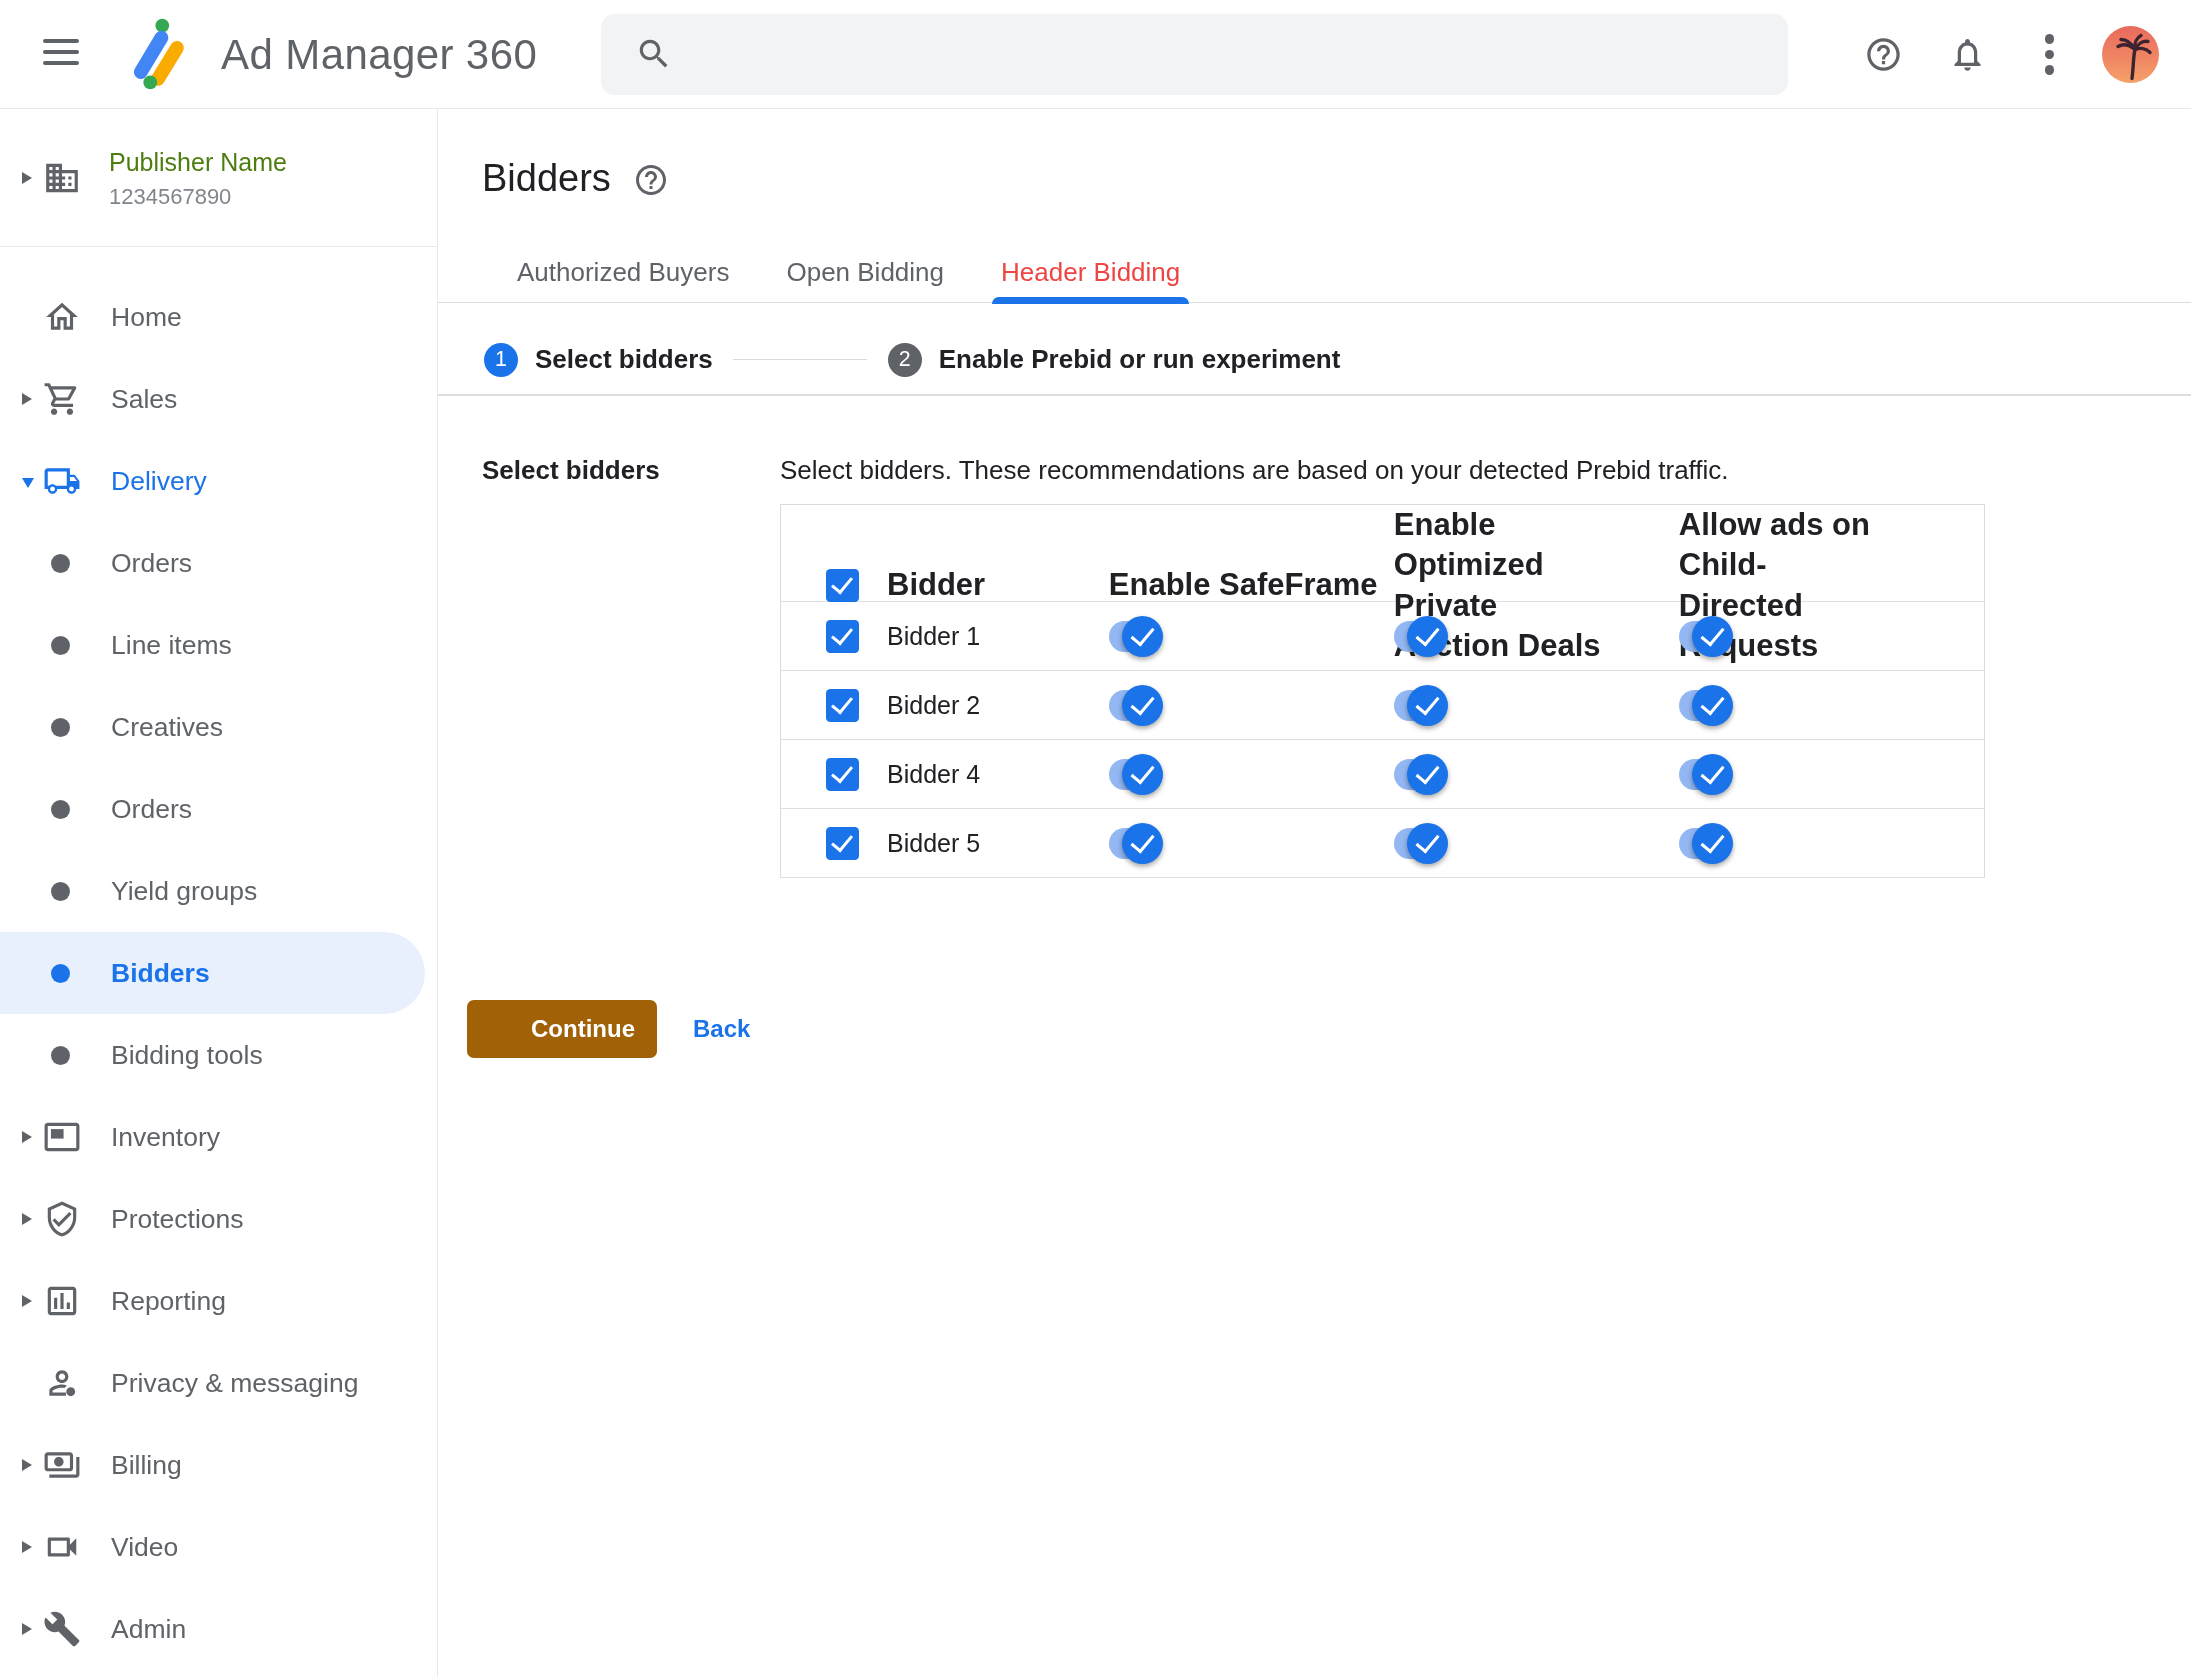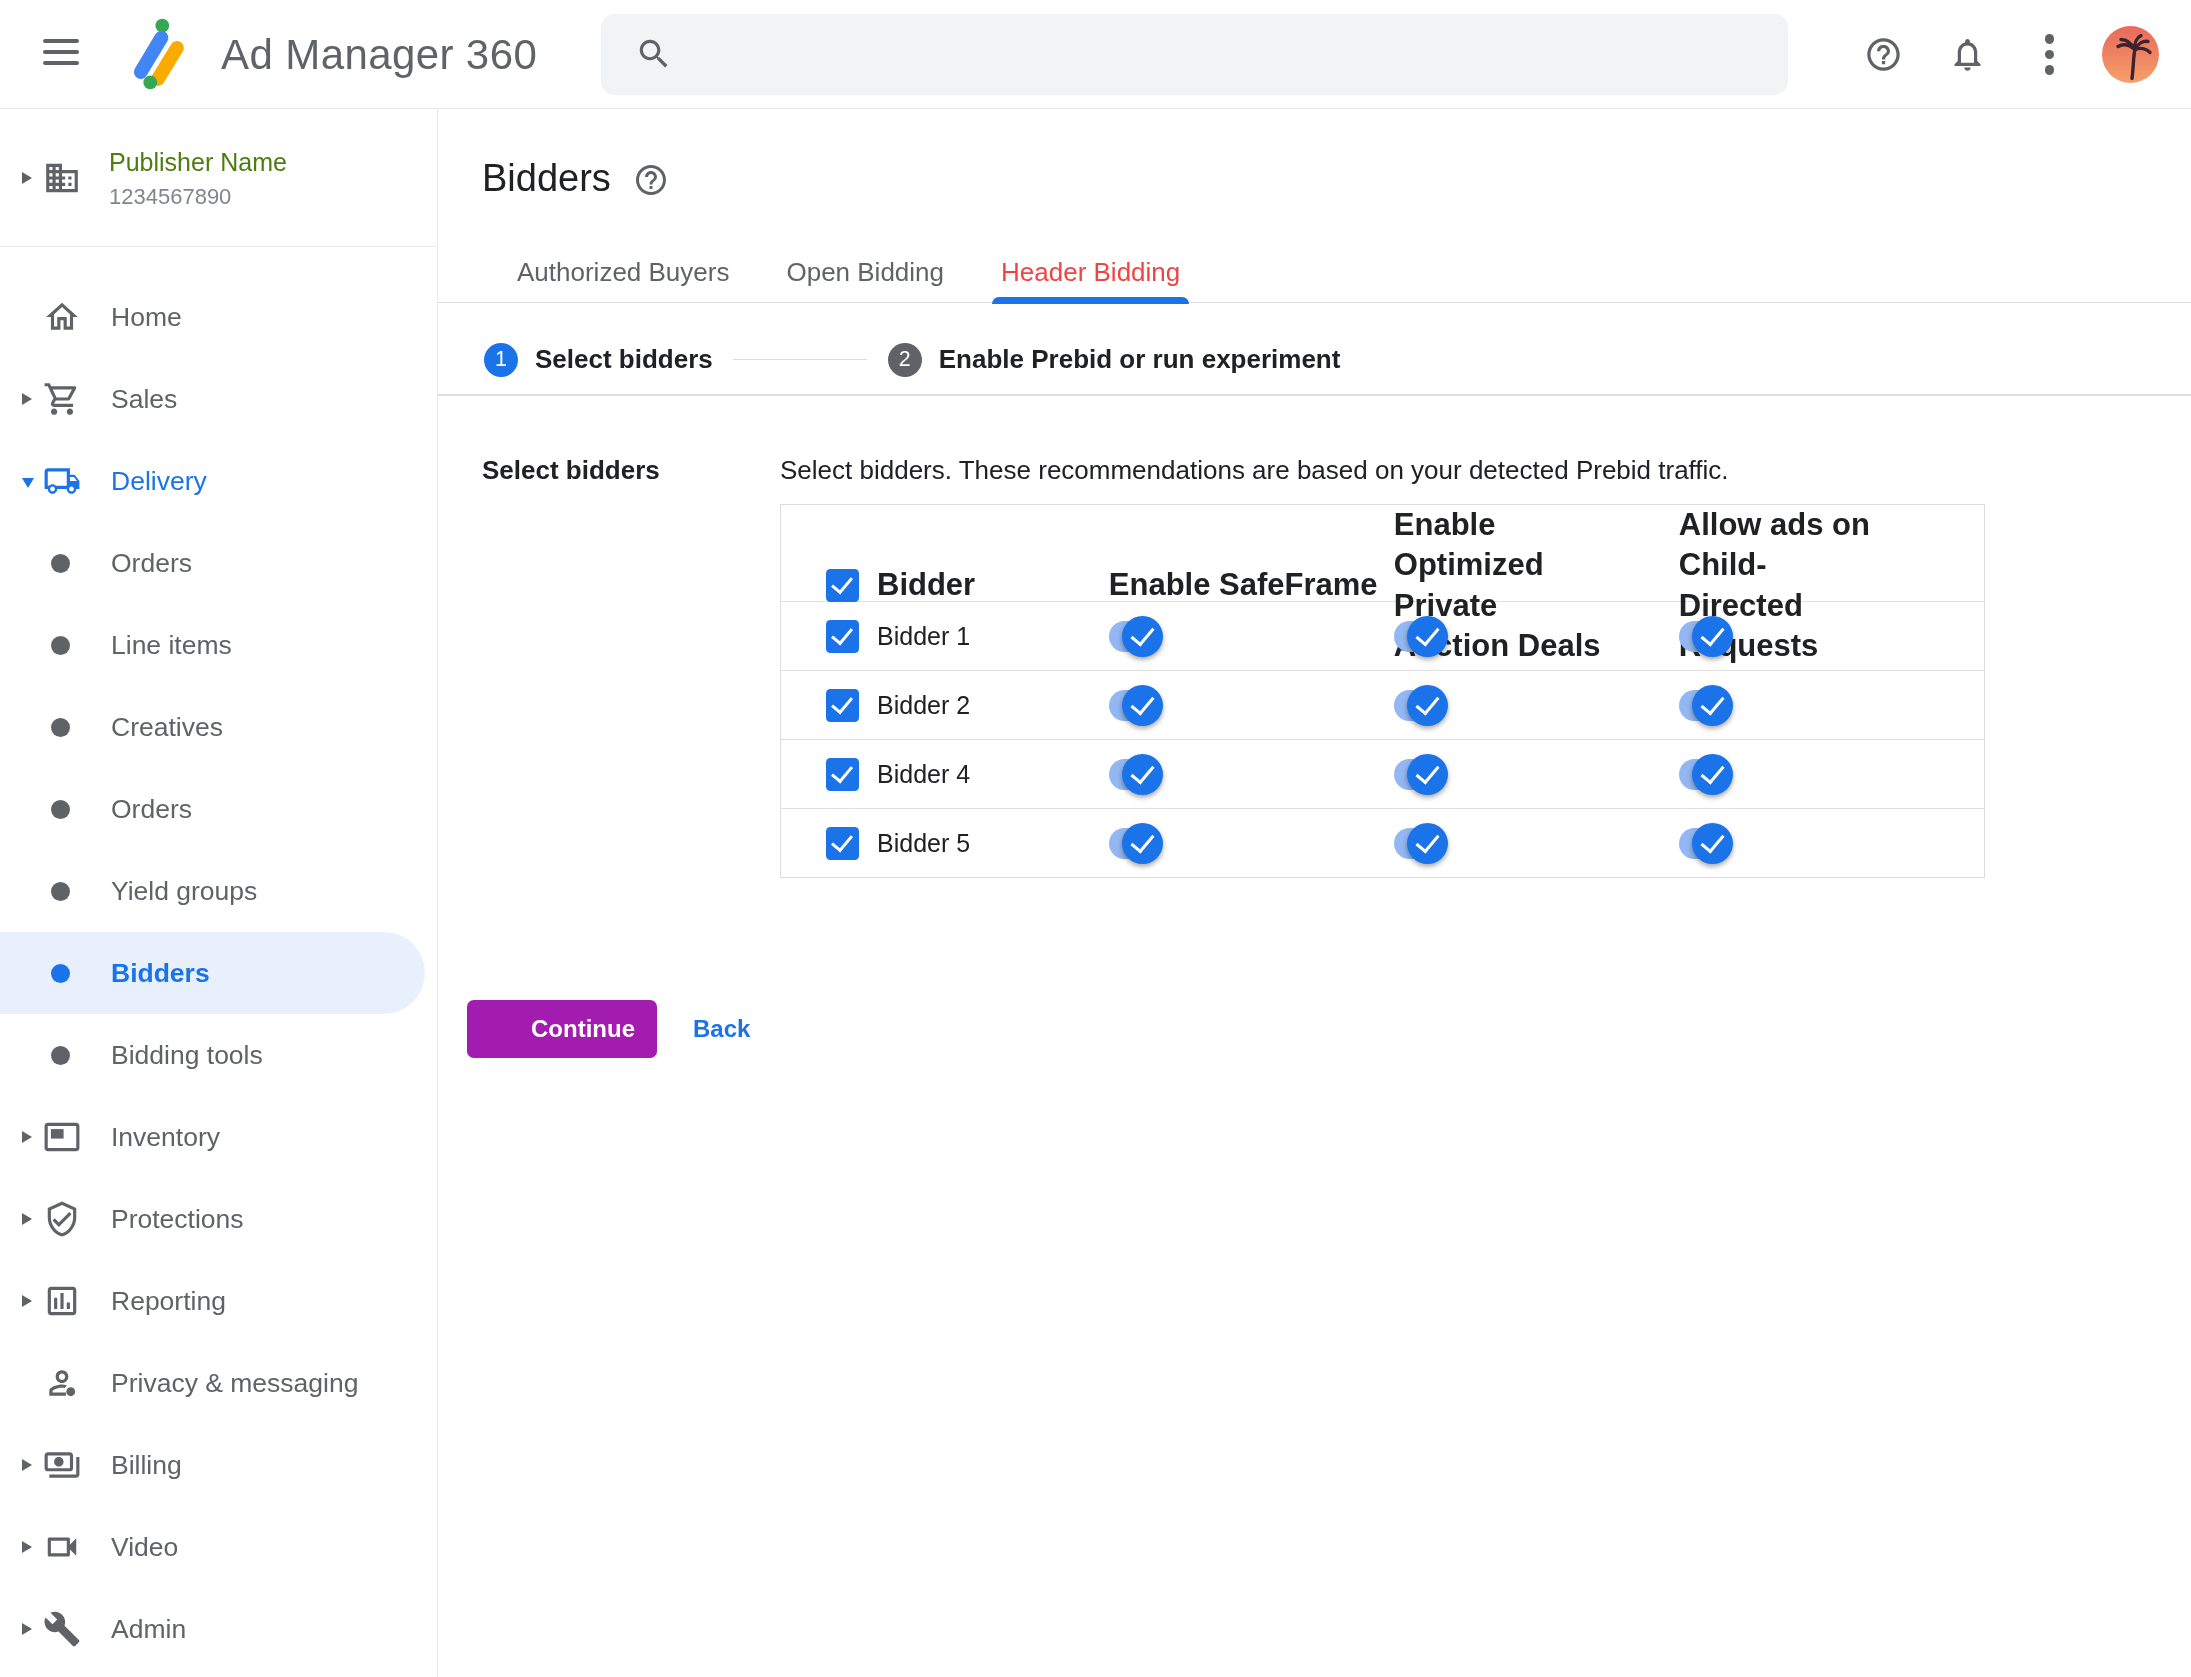--- a/index.html
+++ b/index.html
@@ -68,21 +68,21 @@
   .step-label{margin-left:17px;font-size:26px;font-weight:bold;color:#202124;white-space:nowrap;}
   .step-line{width:134px;height:1.7px;background:#dadce0;margin:0 20.5px;}
   .hdiv{position:absolute;left:0;top:285px;width:1753px;height:1.7px;background:#dadce0;}
   .section-label{position:absolute;left:44px;top:346px;font-size:26px;font-weight:bold;color:#202124;}
   .description{position:absolute;left:342px;top:346px;font-size:26px;color:#202124;}
 
   
   .btable{position:absolute;left:342px;top:395px;width:1205px;border:1.7px solid #dadce0;background:#fff;box-sizing:border-box;}
   .trow{display:grid;grid-template-columns:321px 285px 285px 1fr;align-items:center;height:68px;border-top:1.7px solid #e0e0e0;}
   .thead{display:grid;grid-template-columns:321px 285px 285px 1fr;align-items:center;height:96px;border-top:none;}
-  .cell1{display:flex;align-items:center;padding-left:45px;gap:18px;}
+  .cell1{display:flex;align-items:center;padding-left:45px;gap:28px;}
   .hlabel{font-size:31px;font-weight:bold;color:#202124;line-height:1.3;}
   .c3 .hlabel{max-width:210px;display:inline-block;}
   .c4 .hlabel{max-width:193px;display:inline-block;}
   .rname{font-size:25px;color:#202124;}
   .tcell{padding-left:6.8px;}
 
   .checkbox{position:relative;width:33px;height:33px;border-radius:4.3px;box-sizing:border-box;flex:0 0 auto;cursor:pointer;}
   .checkbox.checked{background:#1a73e8;}
   .checkbox.checked::after{content:"";position:absolute;left:10.3px;top:4.3px;width:9.4px;height:17px;
     border-right:3.4px solid #fff;border-bottom:3.4px solid #fff;transform:rotate(40deg);}
@@ -91,21 +91,21 @@
   .toggle{position:relative;display:inline-block;width:51px;height:31px;border-radius:15.4px;background:#93b7f2;
     margin:6.8px 0 3.4px 0;cursor:pointer;}
   .toggle .thumb{position:absolute;left:13.7px;top:-5.1px;width:41px;height:41px;border-radius:50%;background:#1a73e8;
     box-shadow:0 2.6px 5.1px rgba(0,0,0,.35);}
   .toggle .thumb::after{content:"";position:absolute;left:13.7px;top:7.7px;width:10.3px;height:19px;
     border-right:3.4px solid #fff;border-bottom:3.4px solid #fff;transform:rotate(40deg);}
   .toggle.disabled{background:#e9eaee;}
   .toggle.disabled .thumb{background:#a4a8ad;box-shadow:0 1.7px 3.4px rgba(0,0,0,.18);}
   .toggle.disabled .thumb::after{border-color:#c7cacd;}
 
-  .continue-btn{position:absolute;left:29px;top:891px;width:190px;height:58px;background:#a21caf;border:none;
+  .continue-btn{position:absolute;left:29px;top:891px;width:190px;height:58px;background:#a16207;border:none;
     border-radius:6.8px;color:#fff;font-size:24px;font-family:"Liberation Sans",sans-serif;font-weight:bold;cursor:pointer;padding-left:48px;}
   .back-link{position:absolute;left:255px;top:891px;height:58px;line-height:58px;color:#1a73e8;
     font-size:24px;font-weight:bold;cursor:pointer;}
 </style>
 </head>
 <body>
 
 <div id="app">
 
   <div class="topbar">

